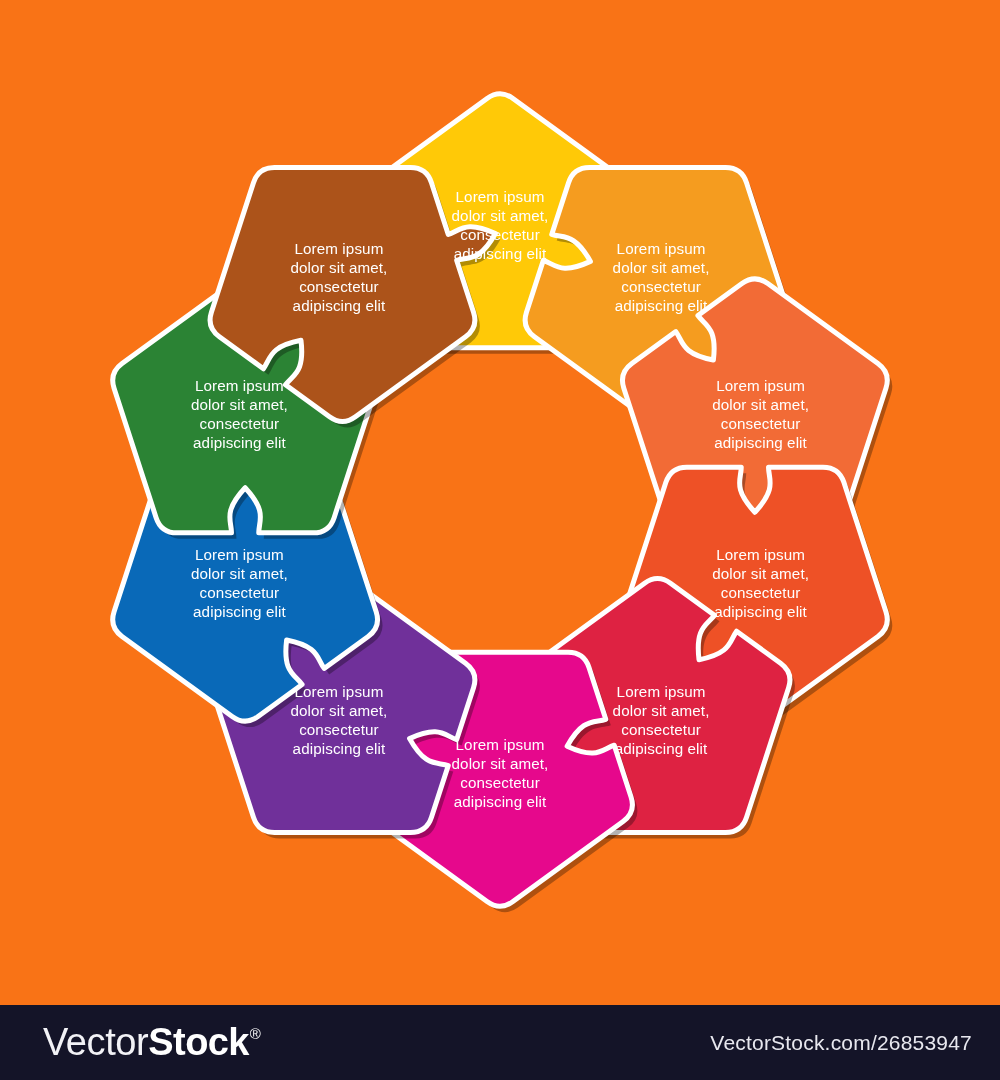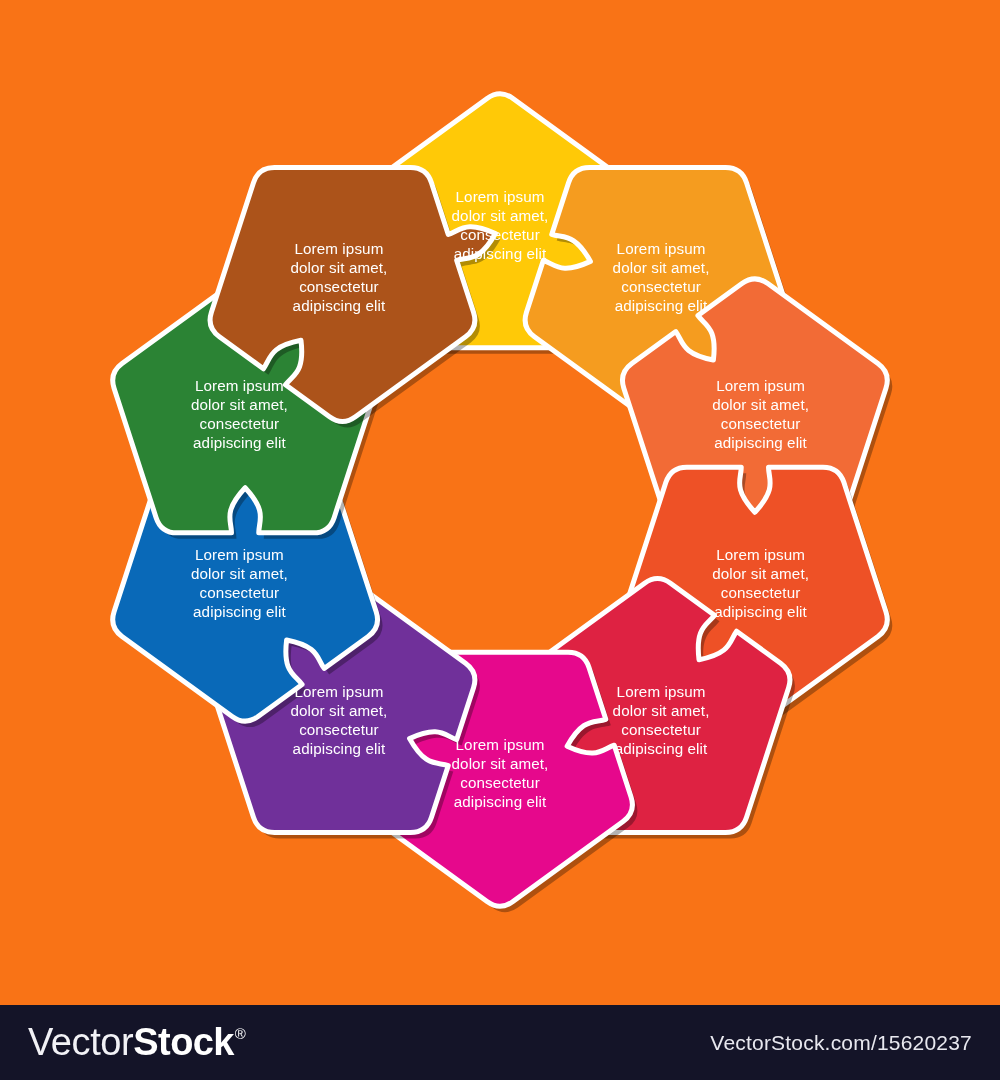--- a/index.html
+++ b/index.html
@@ -42,21 +42,21 @@
     position: absolute;
     left: 0;
     top: 1005px;
     width: 1000px;
     height: 75px;
     background: #141428;
     display: flex;
     align-items: center;
     justify-content: space-between;
     box-sizing: border-box;
-    padding: 0 28px 0 28px;
+    padding: 0 28px 0 43px;
   }
   #brand-logo {
     display: flex;
     align-items: baseline;
     color: #ffffff;
     white-space: nowrap;
   }
   #brand-vector {
     font-family: "Liberation Sans", sans-serif;
     font-size: 38px;
@@ -156,14 +156,14 @@
       </g>
   </svg>
 </div>
 
 <div id="watermark-bar">
   <div id="brand-logo">
     <span id="brand-vector">Vector</span>
       <span id="brand-stock">Stock</span>
       <span id="brand-reg">®</span>
   </div>
-  <div id="watermark-url">VectorStock.com/15620237</div>
+  <div id="watermark-url">VectorStock.com/26853947</div>
 </div>
 
 </body></html>

